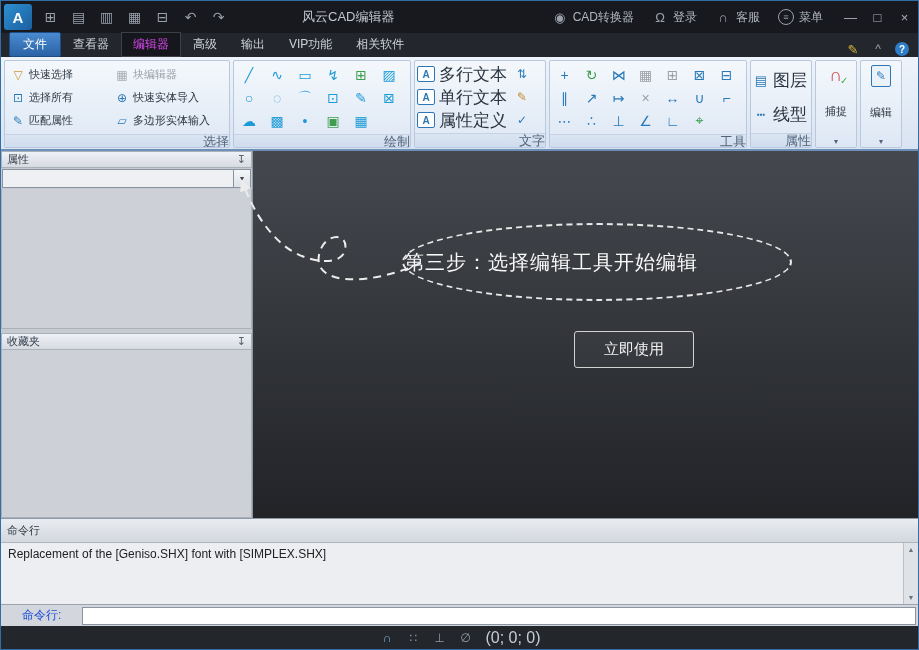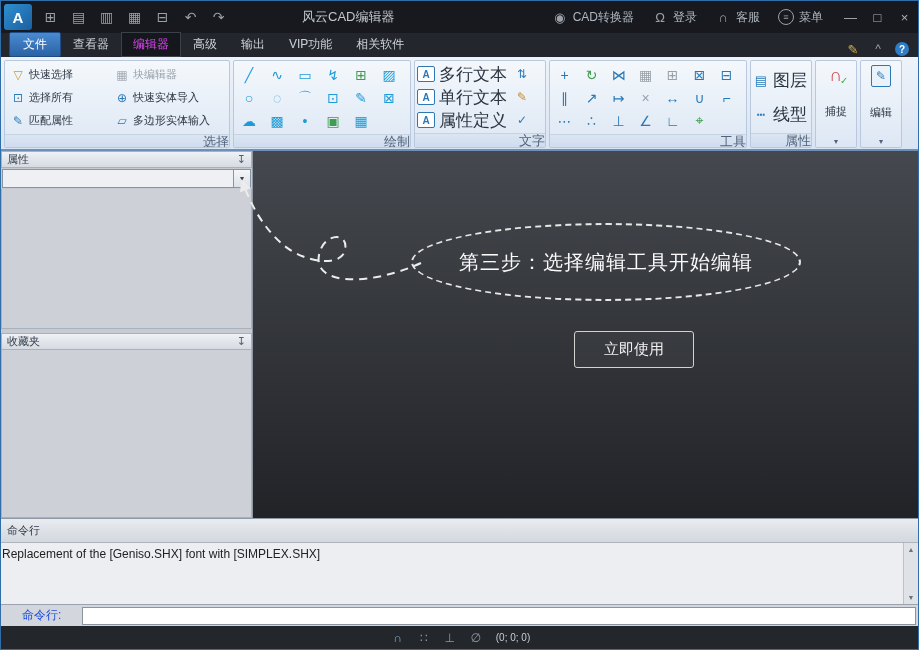--- a/index.html
+++ b/index.html
@@ -79,40 +79,40 @@
   .combo{flex:1;height:19px;background:#eef0f3;border:1px solid #8a93a0;display:flex;cursor:pointer}
   .combo-value{flex:1}
   .combo-arrow{width:17px;background:linear-gradient(#f4f6f9,#dde2e9);border-left:1px solid #8a93a0;display:flex;align-items:center;justify-content:center;font-size:8px;color:#444}
   .prop-body{flex:0 0 140px;background:#cdd1d7;border:1px solid #a9b1bb;border-top:none}
   .panel-gap{flex:0 0 4px}
   .fav-cols{flex:0 0 17px;display:flex;background:linear-gradient(#f2f4f7,#dfe3e9);border:1px solid #a9b1bb;border-top:none;font-size:11px;color:#2f3a47;align-items:center}
   .fav-col{padding:0 6px;height:100%;display:flex;align-items:center;cursor:pointer}
   .fav-col.c1{width:97px;border-right:1px solid #b3bac3}
   .fav-body{flex:1;background:#cdd1d7;border:1px solid #a9b1bb;border-top:none}
   .canvas{flex:1;position:relative;background:linear-gradient(#45484e,#212327)}
-  .tip-ellipse{position:absolute;left:158px;top:72px;width:390px;height:78px;border:2px dashed #e8e8e8;border-radius:50%;display:flex;align-items:center;justify-content:center}
+  .tip-ellipse{position:absolute;left:149px;top:72px;width:390px;height:78px;border:2px dashed #e8e8e8;border-radius:50%;display:flex;align-items:center;justify-content:flex-start}
   .tip-text{font-size:20px;color:#fafafa;letter-spacing:1px;white-space:nowrap}
   .cta{position:absolute;left:321px;top:180px;width:120px;height:37px;background:rgba(255,255,255,0.03);border:1px solid #d2d2d2;border-radius:3px;color:#f0f0f0;font-size:15px;cursor:pointer;font-family:inherit}
 
   
   .cmd-header{flex:0 0 16px;background:linear-gradient(#e9ecf0,#d3d8de);border-top:1px solid #8f99a5;display:flex;align-items:center;padding:4px 6px;font-size:11px;color:#2f3a47}
   .cmd-log{flex:0 0 62px;background:#eceef1;border-top:1px solid #aeb5bd;position:relative}
-  .log-text{padding:4px 1px;font-size:12px;color:#222}
+  .log-text{padding:4px 7px;font-size:12px;color:#222}
   .scrollbar{position:absolute;right:0;top:0;bottom:0;width:15px;background:#dfe2e7;border-left:1px solid #bcc2ca}
   .sb-btn{position:absolute;left:0;right:0;height:13px;display:flex;align-items:center;justify-content:center;font-size:7px;color:#6b727c;cursor:pointer}
   .sb-btn.bottom{bottom:0}
   .cmd-input-row{flex:0 0 22px;display:flex;align-items:center;background:#d3d7dd;border-top:1px solid #9aa3ae;padding:1px 2px 1px 0}
   .cmd-label{padding:0 21px;font-size:12px;color:#1d4ed8;white-space:nowrap}
   .cmd-input{flex:1;height:18px;background:#fff;border:1px solid #8a93a0;font-family:inherit;font-size:12px;padding:0 4px}
 
   
   .statusbar{flex:0 0 23px;background:#23262b;display:flex;align-items:center;justify-content:center;gap:8px}
   .status-icons{display:flex;gap:8px}
   .status-icon{width:18px;text-align:center;font-size:12px;color:#8f98a3;cursor:pointer}
-  .coords{color:#c8cdd4;font-size:10px;margin-left:3px}
+  .coords{color:#c8cdd4;font-size:16px;margin-left:3px}
 </style>
 </head>
 <body>
 
 <div class="window">
 
   <div class="titlebar">
     <div class="app-logo">A</div>
     <div class="tb-icons">
         <span class="tb-icon">⊞</span>

